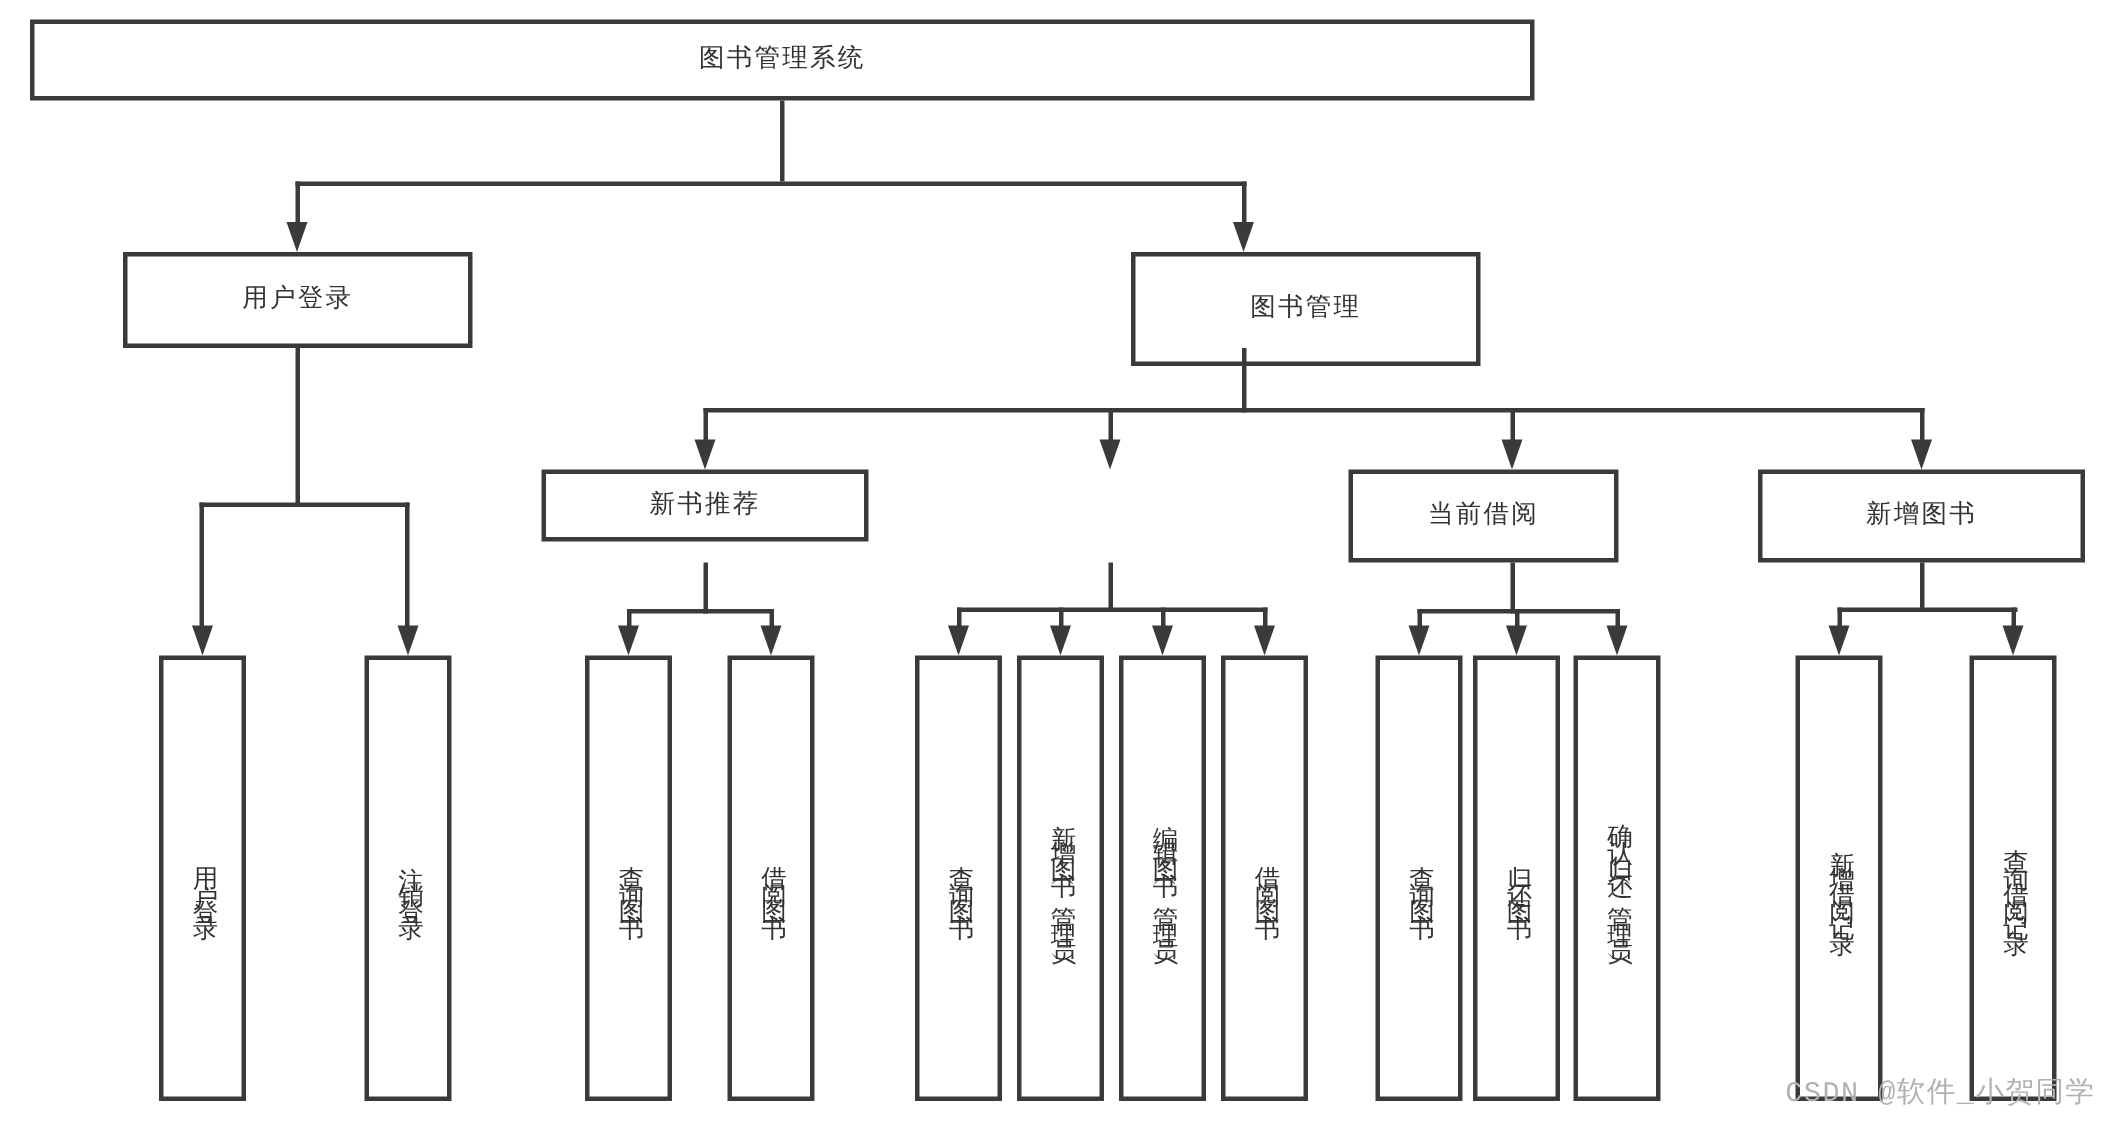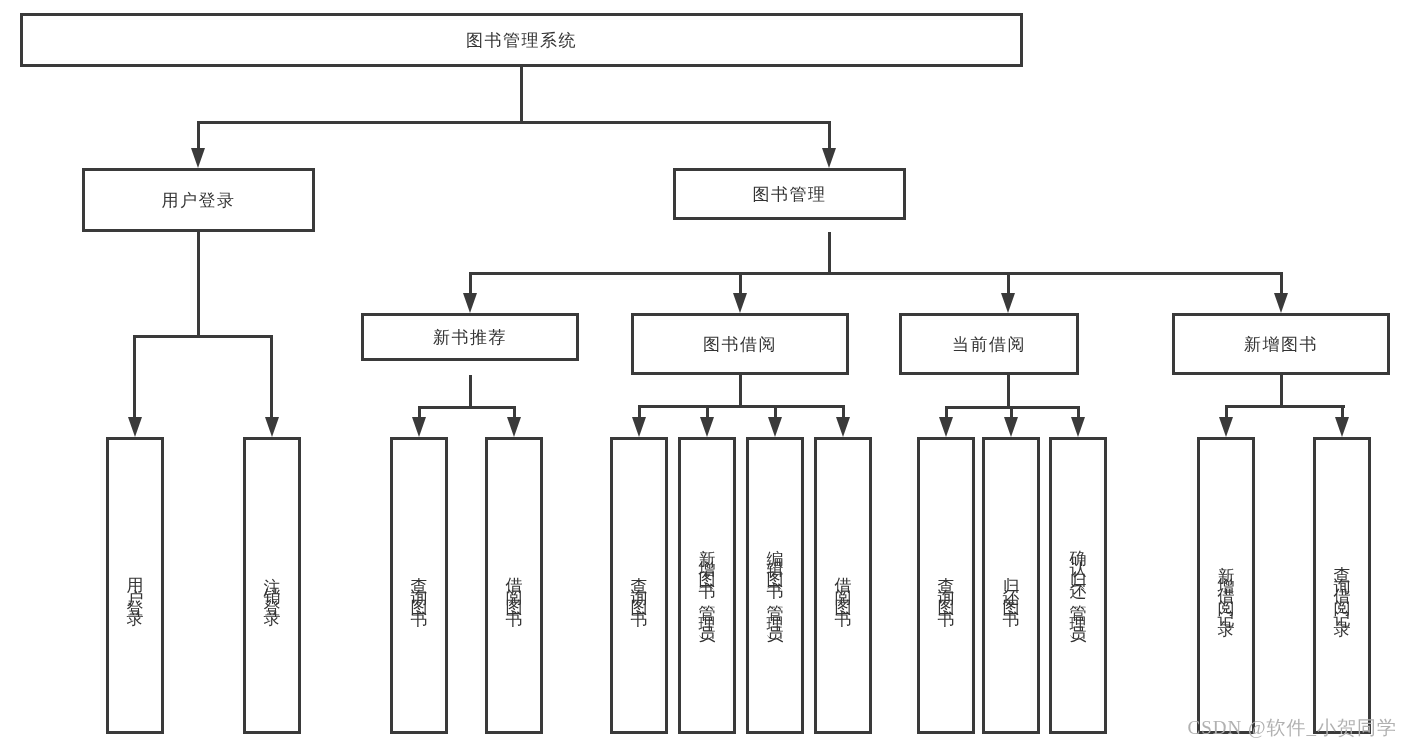--- a/index.html
+++ b/index.html
@@ -2,21 +2,21 @@
 <html><head>
 <meta charset="utf-8">
 <style>
   html, body { margin: 0; padding: 0; background: #ffffff; }
   .canvas {
     position: relative;
     width: 1405px;
     height: 747px;
     background: #ffffff;
     overflow: hidden;
-    font-family: Liberation Serif, serif;
+    font-family: Liberation Mono, monospace;
   }
   .box {
     position: absolute;
     box-sizing: border-box;
     border: 3px solid #3a3a3a;
     background: #ffffff;
     display: flex;
     align-items: center;
     justify-content: center;
     color: #333333;
@@ -53,29 +53,26 @@
 
 <div class="canvas">
 
   <div class="box" style="left:20px;top:13px;width:1003px;height:54px">
     <span>图书管理系统</span>
   </div>
 
   <div class="box" style="left:82px;top:168px;width:233px;height:64px">
     <span>用户登录</span>
   </div>
-  <div class="box" style="left:673px;top:168px;width:233px;height:52px">
+  <div class="box" style="left:754px;top:168px;width:233px;height:76px">
     <span>图书管理</span>
   </div>
 
   <div class="box" style="left:361px;top:313px;width:218px;height:48px">
     <span>新书推荐</span>
-  </div>
-  <div class="box" style="left:631px;top:313px;width:218px;height:62px">
-    <span>图书借阅</span>
   </div>
   <div class="box" style="left:899px;top:313px;width:180px;height:62px">
     <span>当前借阅</span>
   </div>
   <div class="box" style="left:1172px;top:313px;width:218px;height:62px">
     <span>新增图书</span>
   </div>
 
   <div class="box leaf" style="left:106px;top:437px;width:58px;height:297px">
     <span>用户登录</span>

